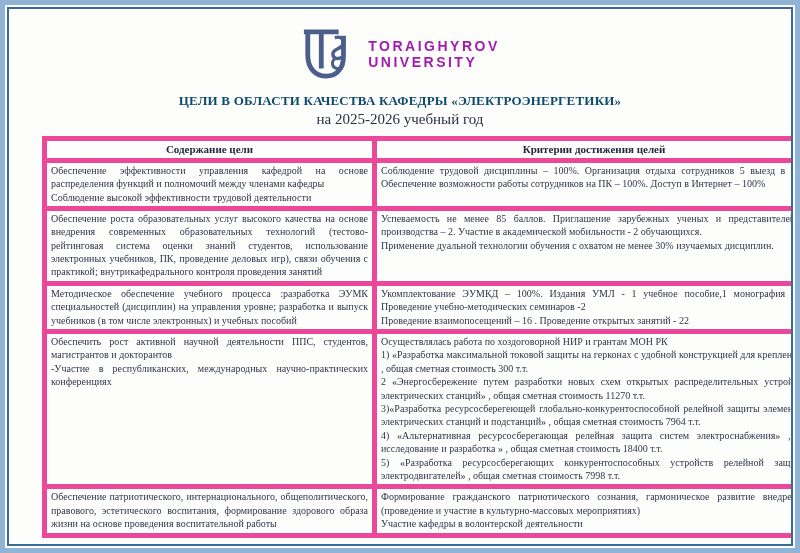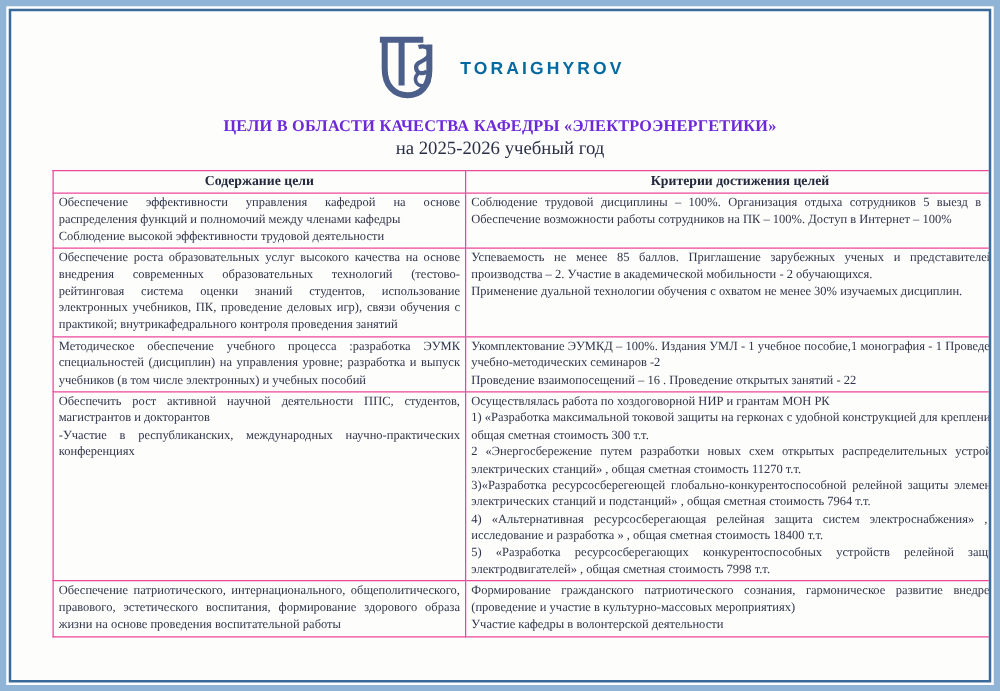--- a/index.html
+++ b/index.html
@@ -25,43 +25,43 @@
   
   .header { text-align: center; }
   .logo-row {
     display: flex; justify-content: center; align-items: center;
     gap: 10px; margin-top: 16px; height: 58px;
   }
   .logo-mark { width: 58px; height: 56px; flex: 0 0 auto; }
   .logo-text {
     text-align: left;
     font-family: "Liberation Sans", sans-serif;
-    color: #0369a1;
+    color: #a21caf;
     font-size: 14px; font-weight: 600;
     letter-spacing: 2.5px; line-height: 1.15;
   }
   .doc-title {
     margin-top: 10px;
     font-size: 13px; font-weight: bold;
-    color: #6d28d9; letter-spacing: 0.2px;
+    color: #0c4a6e; letter-spacing: 0.2px;
   }
   .doc-subtitle {
     margin-top: 2px;
     font-size: 15px; color: #2a2f45;
   }
   
   table.goals {
     margin: 8px 0 0 33px;
     width: 737px;
     border-collapse: collapse;
     table-layout: fixed;
     color: #30354a;
   }
   table.goals th, table.goals td {
-    border: 1px solid #ec4899;
+    border: 5px solid #ec4899;
     vertical-align: top;
     font-size: 10px;
     line-height: 1.34;
     padding: 1px 4px 2px 4px;
   }
   table.goals th {
     font-size: 11px; font-weight: bold; text-align: center;
     padding: 1px 2px; color: #23283d;
   }
   th.col-goal, td.goal-cell { width: 330px; }
@@ -83,20 +83,21 @@
         <svg class="logo-mark" viewBox="0 0 60 58" fill="none" xmlns="http://www.w3.org/2000/svg">
 
           <path d="M4 6 H40" stroke="#4c5f8a" stroke-width="5"></path>
           <path d="M8 6 V30 C8 44 16 52 27 52 C38 52 45 44 45 31 V10" stroke="#4c5f8a" stroke-width="5" fill="none"></path>
           <path d="M22 6 V44" stroke="#4c5f8a" stroke-width="5"></path>
           <path d="M36 12 C44 10 48 16 43 21 C39 25 34 24 34 29 C34 34 40 35 43 32" stroke="#4c5f8a" stroke-width="3.5" fill="none"></path>
           <path d="M36 34 C32 37 33 43 38 44 C43 45 46 41 44 37" stroke="#4c5f8a" stroke-width="3" fill="none"></path>
         </svg>
         <div class="logo-text">
           <div>TORAIGHYROV</div>
+          <div>UNIVERSITY</div>
         </div>
       </div>
       <div class="doc-title">ЦЕЛИ В ОБЛАСТИ КАЧЕСТВА КАФЕДРЫ «ЭЛЕКТРОЭНЕРГЕТИКИ»</div>
       <div class="doc-subtitle">на 2025-2026 учебный год</div>
     </div>
 
     <table class="goals">
       <thead>
         <tr>
           <th class="col-goal">Содержание цели</th>

